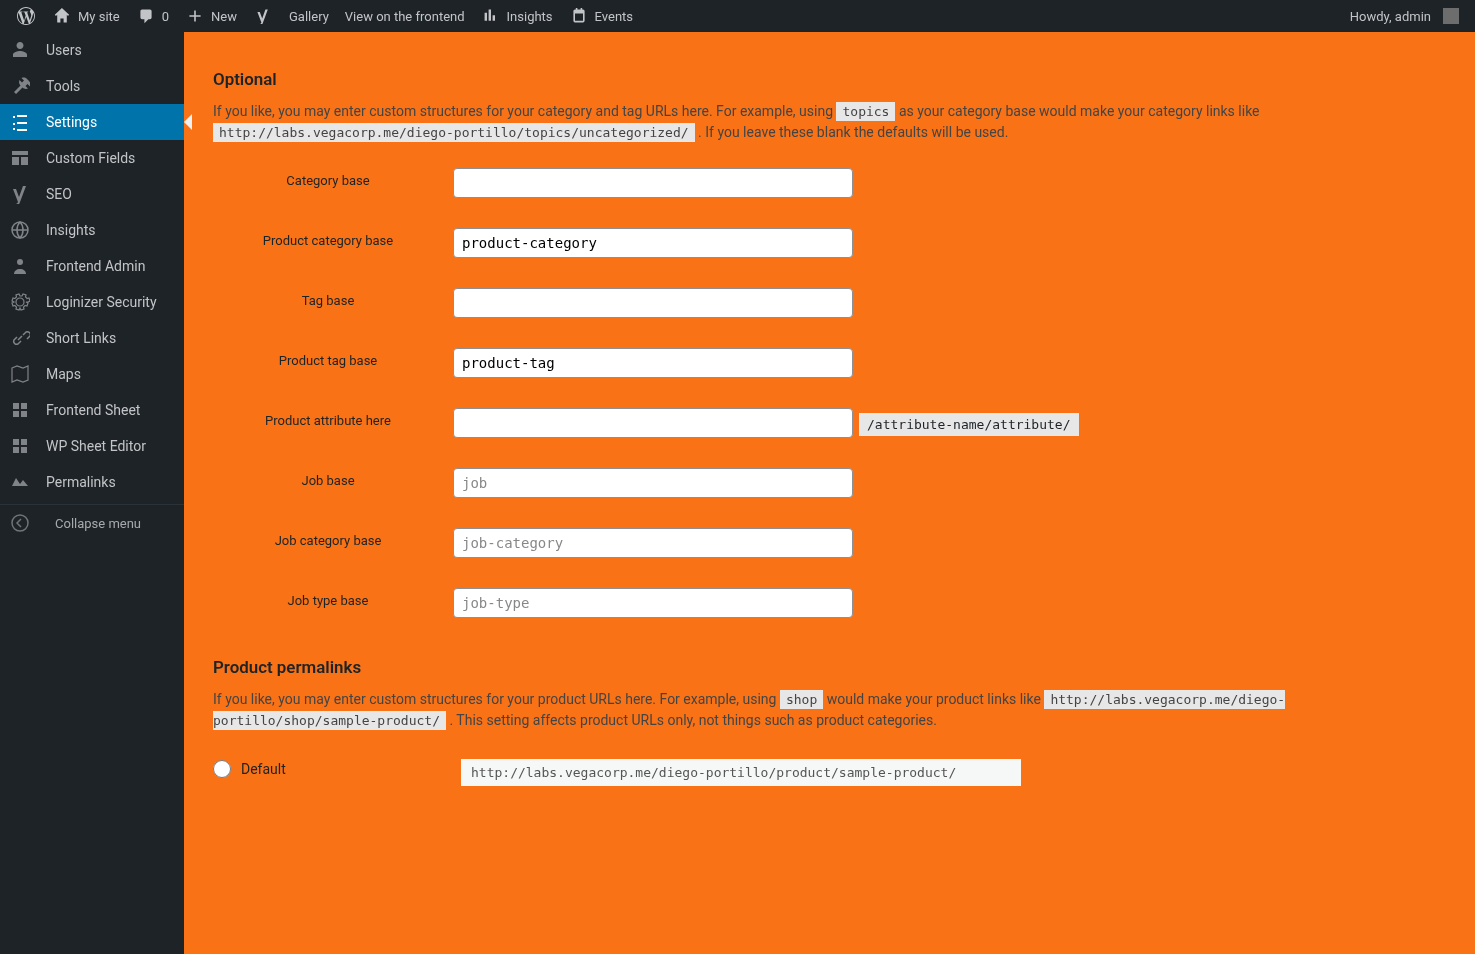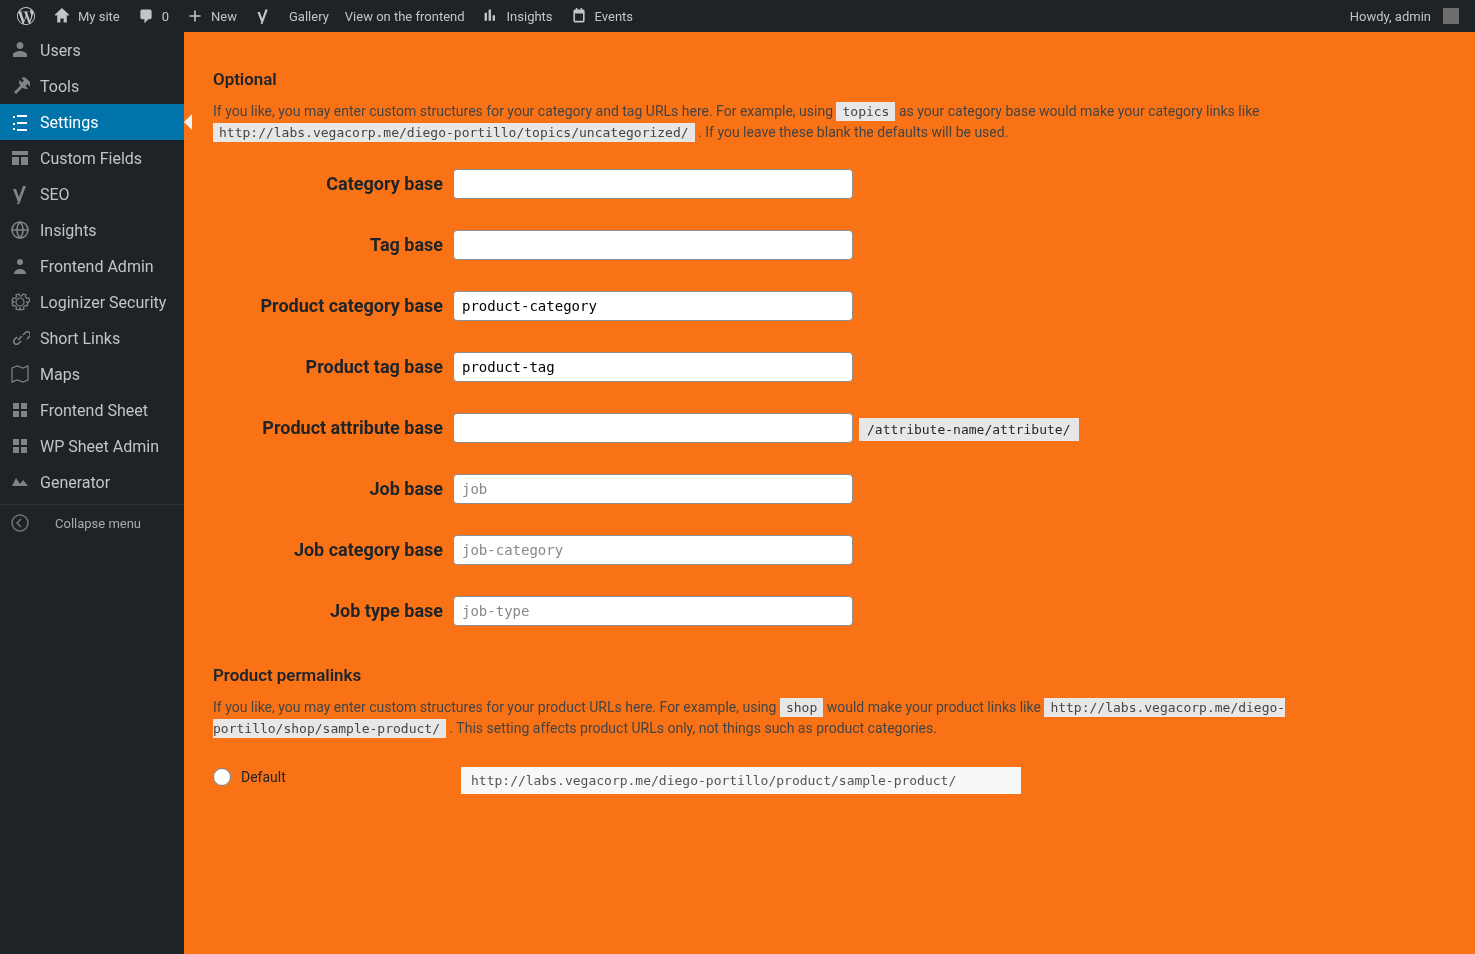--- a/index.html
+++ b/index.html
@@ -8,37 +8,37 @@
 
 .admin-bar { background: #1d2327; color: #c3c4c7; height: 32px; display: flex; align-items: center; justify-content: space-between; padding: 0 8px; font-size: 13px; position: relative; z-index: 10; }
 .admin-bar-left, .admin-bar-right { display: flex; align-items: center; height: 100%; }
 .ab-item { display: flex; align-items: center; padding: 0 8px; height: 32px; color: #c3c4c7; cursor: pointer; gap: 6px; }
 .ab-icon { display: inline-flex; align-items: center; justify-content: center; width: 20px; height: 20px; }
 .avatar { width: 16px; height: 16px; background: #6d6d6d; margin-left: 6px; }
 
 
 .wrap { display: flex; min-height: calc(100vh - 32px); }
 .sidebar { width: 184px; background: #1d2327; color: #c3c4c7; flex-shrink: 0; }
-.menu-item { display: flex; align-items: center; padding: 8px 10px; gap: 10px; cursor: pointer; color: #c3c4c7; font-size: 16px; }
+.menu-item { display: flex; align-items: center; padding: 8px 10px; gap: 16px; cursor: pointer; color: #c3c4c7; font-size: 14px; }
 .menu-item.current { background: #0073aa; color: #fff; position: relative; }
 .menu-item.current::after { content: ""; position: absolute; right: -8px; top: 50%; transform: translateY(-50%); border: 8px solid transparent; border-right-color: #f0f0f1; }
 .menu-icon { width: 20px; height: 20px; display: inline-flex; align-items: center; justify-content: center; opacity: 0.6; }
 .menu-item.current .menu-icon { opacity: 1; }
 .submenu { background: #2c3338; padding: 6px 0; }
 .submenu-item { padding: 6px 12px 6px 36px; color: #c3c4c7; font-size: 13px; cursor: pointer; }
 .submenu-item.current { color: #fff; font-weight: 600; }
 .collapse { display: flex; align-items: center; padding: 8px 10px; gap: 25px; cursor: pointer; color: #a7aaad; font-size: 13px; border-top: 1px solid #2c3338; margin-top: 4px; }
 
 
 .content { flex: 1; padding: 29px; background: #f97316; }
 h2.section { font-size: 1.3em; font-weight: 600; color: #1d2327; margin: 8px 0 12px; }
 .desc { color: #444; font-size: 14px; line-height: 1.5; margin-bottom: 10px; max-width: 1130px; }
 code { background: #e7e7e7; padding: 2px 6px; font-family: Consolas, Monaco, monospace; font-size: 13px; }
 .form-table { border-collapse: collapse; margin-top: 10px; }
-.form-table th { text-align: right; font-weight: 700; font-size: 18px; width: 240px; padding: 20px 10px 20px 0; vertical-align: top; color: #1d2327; }
+.form-table th { text-align: center; font-weight: 400; font-size: 13px; width: 240px; padding: 20px 10px 20px 0; vertical-align: top; color: #1d2327; }
 .form-table td { padding: 15px 10px 15px 0; }
 input.text { background: #fff; border: 1px solid #8c8f94; border-radius: 4px; padding: 4px 8px; font-size: 14px; width: 400px; height: 30px; font-family: Consolas, Monaco, monospace; }
 input.text::placeholder { color: #888; }
 .hint { display: inline-block; background: #e7e7e7; padding: 4px 8px; font-family: Consolas, Monaco, monospace; font-size: 13px; margin-left: 6px; vertical-align: middle; }
 .radio-row { display: flex; align-items: center; gap: 10px; margin-top: 20px; }
 .radio-row input[type="radio"] { width: 18px; height: 18px; }
 .radio-row label { font-size: 14px; width: 210px; color: #1d2327; }
 .radio-row .url { background: #f6f7f7; border: 0; padding: 6px 10px; font-family: Consolas, Monaco, monospace; font-size: 13px; color: #555; flex: 1; max-width: 560px; margin-top: 8px; }
 
 svg { fill: currentColor; }
@@ -208,29 +208,29 @@
           </svg>
         </span>
         <span>Frontend Sheet</span>
       </div>
     <div class="menu-item">
         <span class="menu-icon">
           <svg viewBox="0 0 20 20" width="20">
             <path d="M3 3h6v6H3zm8 0h6v6h-6zM3 11h6v6H3zm8 0h6v6h-6z"></path>
           </svg>
         </span>
-        <span>WP Sheet Admin</span>
+        <span>WP Sheet Editor</span>
       </div>
     <div class="menu-item">
         <span class="menu-icon">
           <svg viewBox="0 0 20 20" width="20">
             <path d="M2 14l4-8 4 6 3-4 5 6H2z"></path>
           </svg>
         </span>
-        <span>Generator</span>
+        <span>Permalinks</span>
       </div>
     <div class="collapse">
         <span class="menu-icon">
           <svg viewBox="0 0 20 20" width="20">
             <circle cx="10" cy="10" r="8" fill="none" stroke="currentColor" stroke-width="1.5"></circle>
             <path d="M11 6l-4 4 4 4" fill="none" stroke="currentColor" stroke-width="1.5"></path>
           </svg>
         </span>
         <span>Collapse menu</span>
       </div>
@@ -246,33 +246,33 @@
       <span> . If you leave these blank the defaults will be used.</span>
     </p>
 
     <table class="form-table">
       <tbody>
           <tr>
         <th>Category base</th>
         <td><input class="text" type="text" value="" style=""></td>
       </tr>
       <tr>
+        <th>Product category base</th>
+        <td><input class="text" type="text" value="product-category" style=""></td>
+      </tr>
+      <tr>
         <th>Tag base</th>
         <td><input class="text" type="text" value="" style=""></td>
       </tr>
       <tr>
-        <th>Product category base</th>
-        <td><input class="text" type="text" value="product-category" style=""></td>
-      </tr>
-      <tr>
         <th>Product tag base</th>
         <td><input class="text" type="text" value="product-tag" style=""></td>
       </tr>
       <tr>
-        <th>Product attribute base</th>
+        <th>Product attribute here</th>
         <td><input class="text" type="text" value="" style=""><span class="hint">/attribute-name/attribute/</span></td>
       </tr>
       <tr>
         <th>Job base</th>
         <td><input class="text" type="text" placeholder="job" style=""></td>
       </tr>
       <tr>
         <th>Job category base</th>
         <td><input class="text" type="text" placeholder="job-category" style=""></td>
       </tr>

